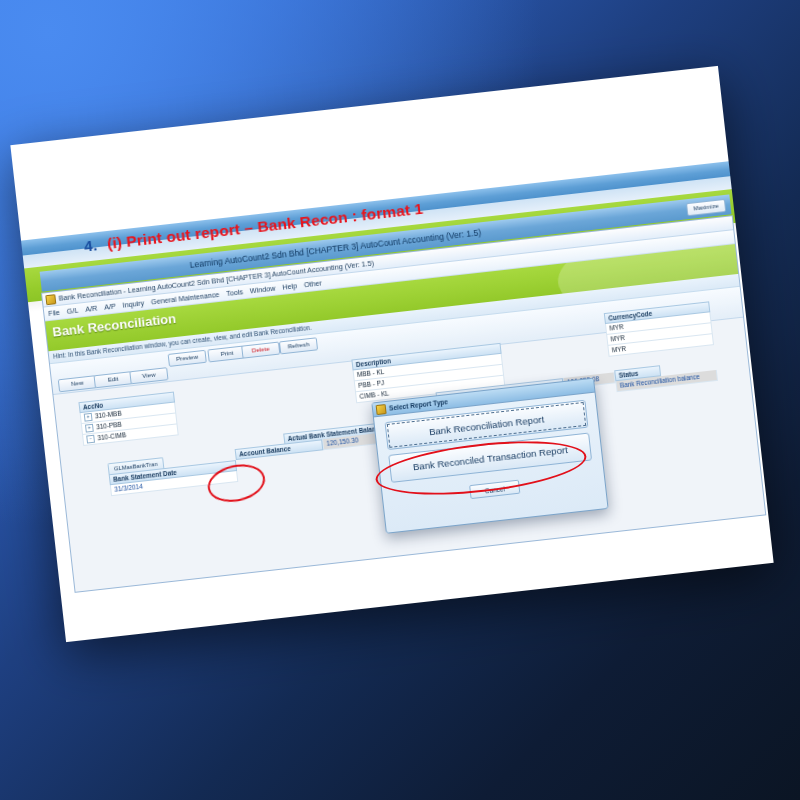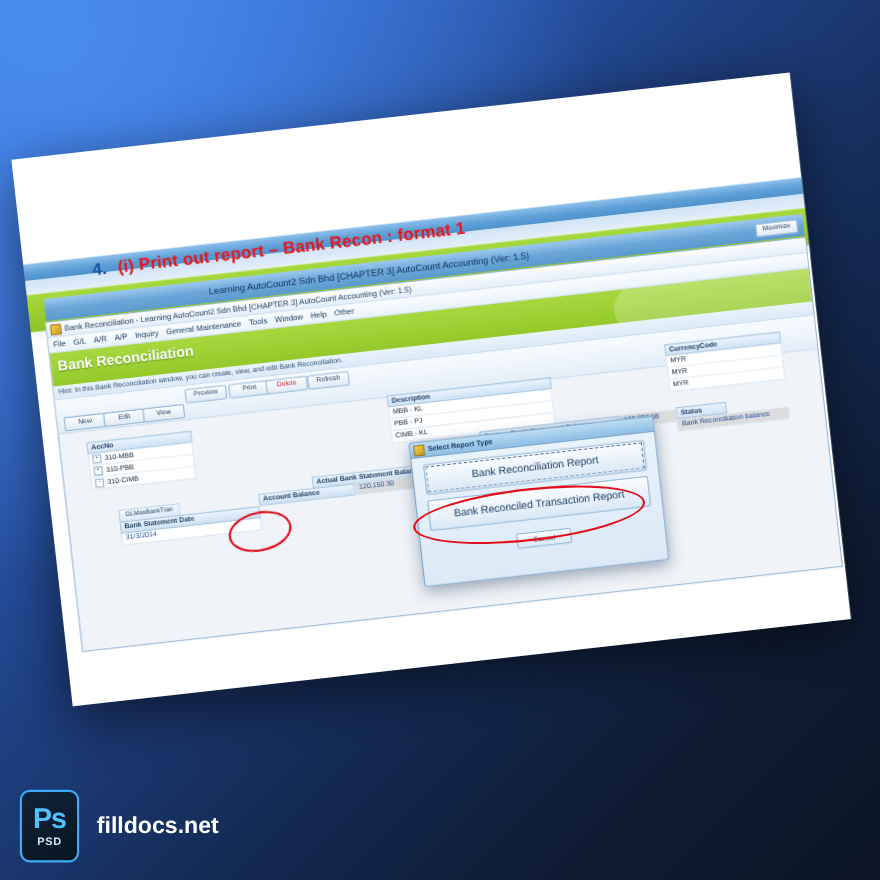--- a/index.html
+++ b/index.html
@@ -300,22 +300,17 @@
       </div>
 
       <div class="ellipse" id="ell-preview"></div>
 
     </div>
   </div>
 
   <div class="ellipse" id="ell-dialog"></div>
 
   <div id="wm">
-    <div id="psd">
-      <div class="ps">Ps</div>
-      <div class="lbl">PSD</div>
-    </div>
     <div id="wmtext">
-      <div class="l2">filldocs.net</div>
     </div>
   </div>
 
 </div>
 
 </body></html>

